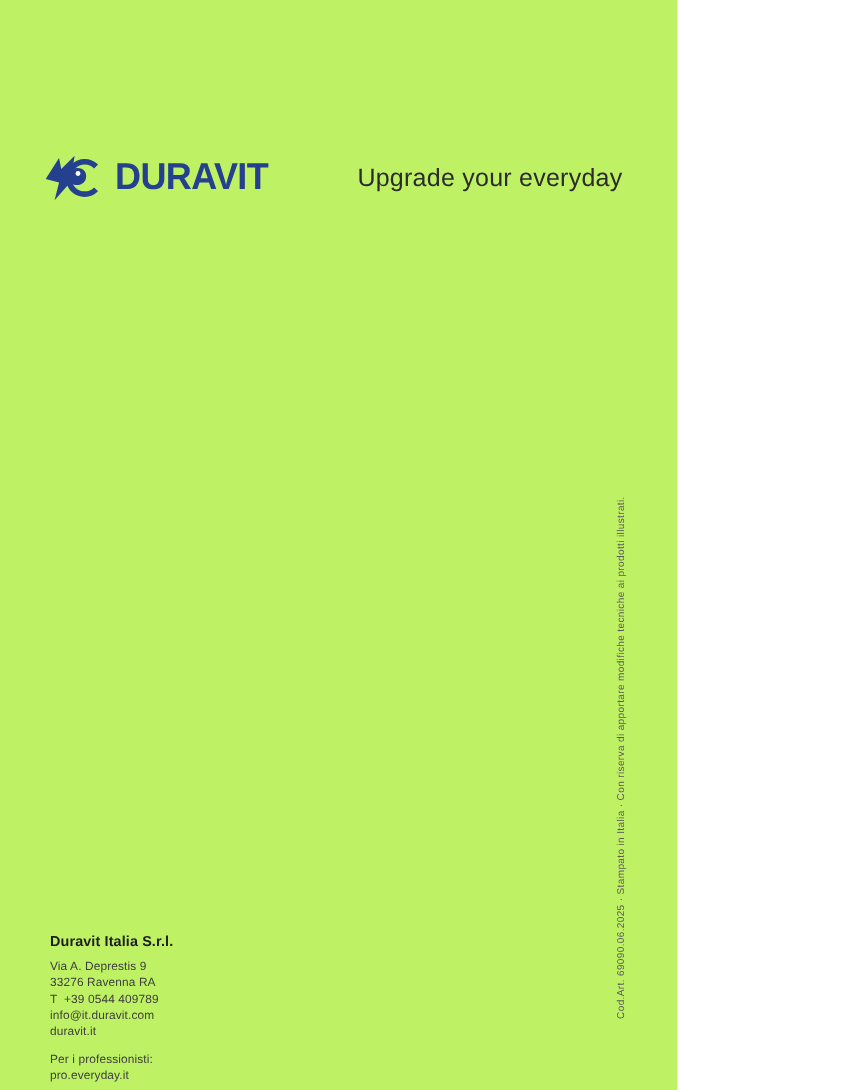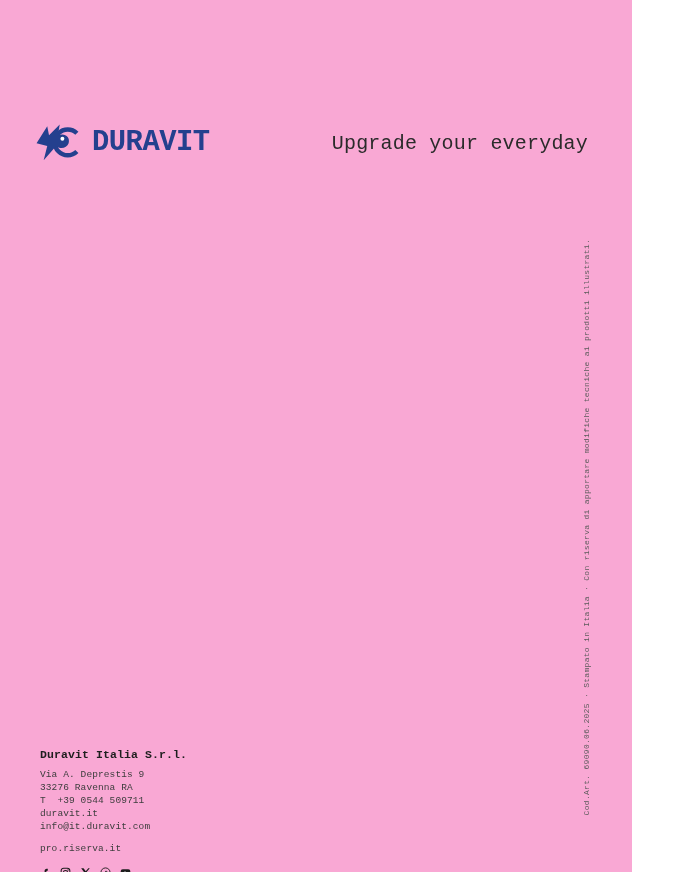--- a/index.html
+++ b/index.html
@@ -1,22 +1,22 @@
 <!DOCTYPE html>
 <html><head>
 <meta charset="utf-8">
 <style>
   html, body { margin: 0; padding: 0; background: #ffffff; }
   .page {
     position: relative;
-    width: 632px;
+    width: 542px;
     height: 872px;
-    background: #f9a8d4;
+    background: #bef264;
     overflow: hidden;
-    font-family: Liberation Mono, monospace;
+    font-family: Liberation Sans, sans-serif;
   }
 
   
   .logo {
     position: absolute;
     left: 34px;
     top: 121px;
     display: flex;
     align-items: center;
     gap: 3px;
@@ -101,26 +101,27 @@
     <span class="logo-text">DURAVIT</span>
   </div>
 
   <div class="tagline">Upgrade your everyday</div>
 
   <div class="contact">
     <div class="company">Duravit Italia S.r.l.</div>
     <div class="addr">
       <div>Via A. Deprestis 9</div>
       <div>33276 Ravenna RA</div>
-      <div>T  +39 0544 509711</div>
+      <div>T  +39 0544 409789</div>
+      <div>info@it.duravit.com</div>
       <div>duravit.it</div>
-      <div>info@it.duravit.com</div>
     </div>
     <div class="pro">
-      <div>pro.riserva.it</div>
+      <div>Per i professionisti:</div>
+      <div>pro.everyday.it</div>
     </div>
 
     <div class="social">
       <span class="sicon">
         <svg viewBox="0 0 24 24" fill="currentColor" aria-hidden="true">
           <path d="M14.5 4H17v4h-2c-.6 0-1 .4-1 1v2.2h3l-.5 3.8H14v9h-4v-9H7v-3.8h3V9c0-3 1.8-5 4.5-5z"></path>
         </svg>
       </span>
       <span class="sicon">
         <svg viewBox="0 0 24 24" fill="none" stroke="currentColor" stroke-width="2.2" aria-hidden="true">

